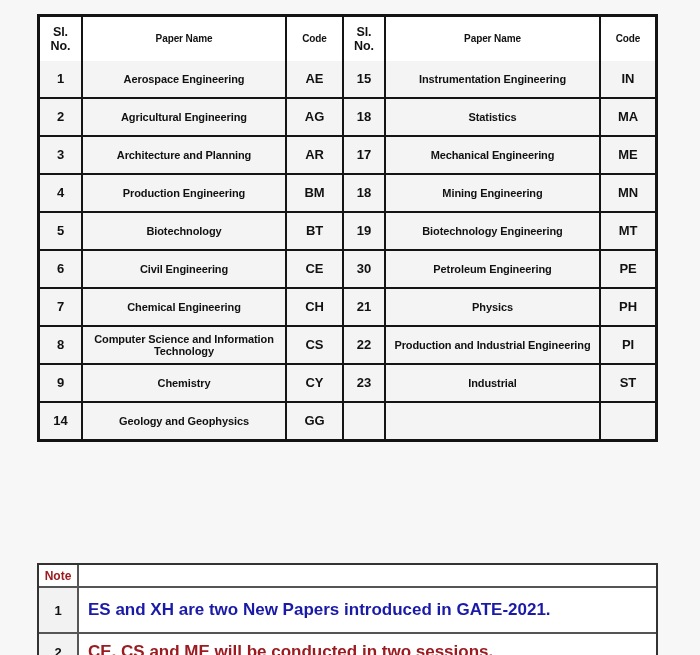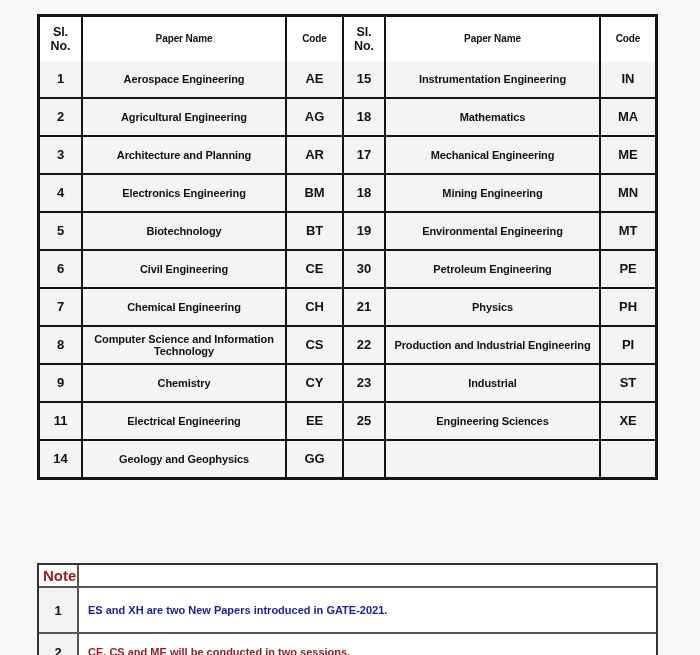--- a/index.html
+++ b/index.html
@@ -104,31 +104,31 @@
     border: 2px solid #333333;
   }
   table.note col.n-num  { width: 40px; }
   table.note col.n-text { width: 577px; }
 
   table.note td {
     border-right: 2px solid #555555;
     border-bottom: 2px solid #555555;
     padding: 3px 6px;
     vertical-align: middle;
-    font-size: 11px;
+    font-size: 17px;
     font-weight: bold;
     background: #ffffff;
   }
   table.note td:last-child { border-right: none; }
   table.note tr:last-child td { border-bottom: none; }
 
   table.note td.note-head {
-    font-size: 15px;
+    font-size: 12px;
     color: #9b1b20;
-    text-align: right;
+    text-align: center;
     height: 15px;
     padding: 1px 4px;
     border-right: 2px solid #555555;
   }
   table.note td.note-head-blank {
     border-right: none;
     height: 15px;
   }
 
   table.note td.note-num {
@@ -182,45 +182,45 @@
             <td class="cell-code ">AE</td>
             <td class="cell-sl ">15</td>
             <td class="cell-name ">Instrumentation Engineering</td>
             <td class="cell-code ">IN</td>
           </tr>
           <tr>
             <td class="cell-sl ">2</td>
             <td class="cell-name ">Agricultural Engineering</td>
             <td class="cell-code ">AG</td>
             <td class="cell-sl ">18</td>
-            <td class="cell-name ">Mathematics</td>
+            <td class="cell-name ">Statistics</td>
             <td class="cell-code ">MA</td>
           </tr>
           <tr>
             <td class="cell-sl ">3</td>
             <td class="cell-name ">Architecture and Planning</td>
             <td class="cell-code ">AR</td>
             <td class="cell-sl ">17</td>
             <td class="cell-name ink-red">Mechanical Engineering</td>
             <td class="cell-code ink-red">ME</td>
           </tr>
           <tr>
             <td class="cell-sl ">4</td>
-            <td class="cell-name ">Electronics Engineering</td>
+            <td class="cell-name ">Production Engineering</td>
             <td class="cell-code ">BM</td>
             <td class="cell-sl ">18</td>
             <td class="cell-name ">Mining Engineering</td>
             <td class="cell-code ">MN</td>
           </tr>
           <tr>
             <td class="cell-sl ">5</td>
             <td class="cell-name ">Biotechnology</td>
             <td class="cell-code ">BT</td>
             <td class="cell-sl ">19</td>
-            <td class="cell-name ">Environmental Engineering</td>
+            <td class="cell-name ">Biotechnology Engineering</td>
             <td class="cell-code ">MT</td>
           </tr>
           <tr>
             <td class="cell-sl ">6</td>
             <td class="cell-name ink-red">Civil Engineering</td>
             <td class="cell-code ink-red">CE</td>
             <td class="cell-sl ">30</td>
             <td class="cell-name ">Petroleum Engineering</td>
             <td class="cell-code ">PE</td>
           </tr>
@@ -240,28 +240,20 @@
             <td class="cell-name ">Production and Industrial Engineering</td>
             <td class="cell-code ">PI</td>
           </tr>
           <tr>
             <td class="cell-sl ">9</td>
             <td class="cell-name ">Chemistry</td>
             <td class="cell-code ">CY</td>
             <td class="cell-sl ">23</td>
             <td class="cell-name ">Industrial</td>
             <td class="cell-code ">ST</td>
-          </tr>
-          <tr>
-            <td class="cell-sl ">11</td>
-            <td class="cell-name ">Electrical Engineering</td>
-            <td class="cell-code ">EE</td>
-            <td class="cell-sl ">25</td>
-            <td class="cell-name ">Engineering Sciences</td>
-            <td class="cell-code ">XE</td>
           </tr>
           <tr>
             <td class="cell-sl ">14</td>
             <td class="cell-name ">Geology and Geophysics</td>
             <td class="cell-code ">GG</td>
             <td class="cell-sl "></td>
             <td class="cell-name "></td>
             <td class="cell-code "></td>
           </tr>
         </tbody>

